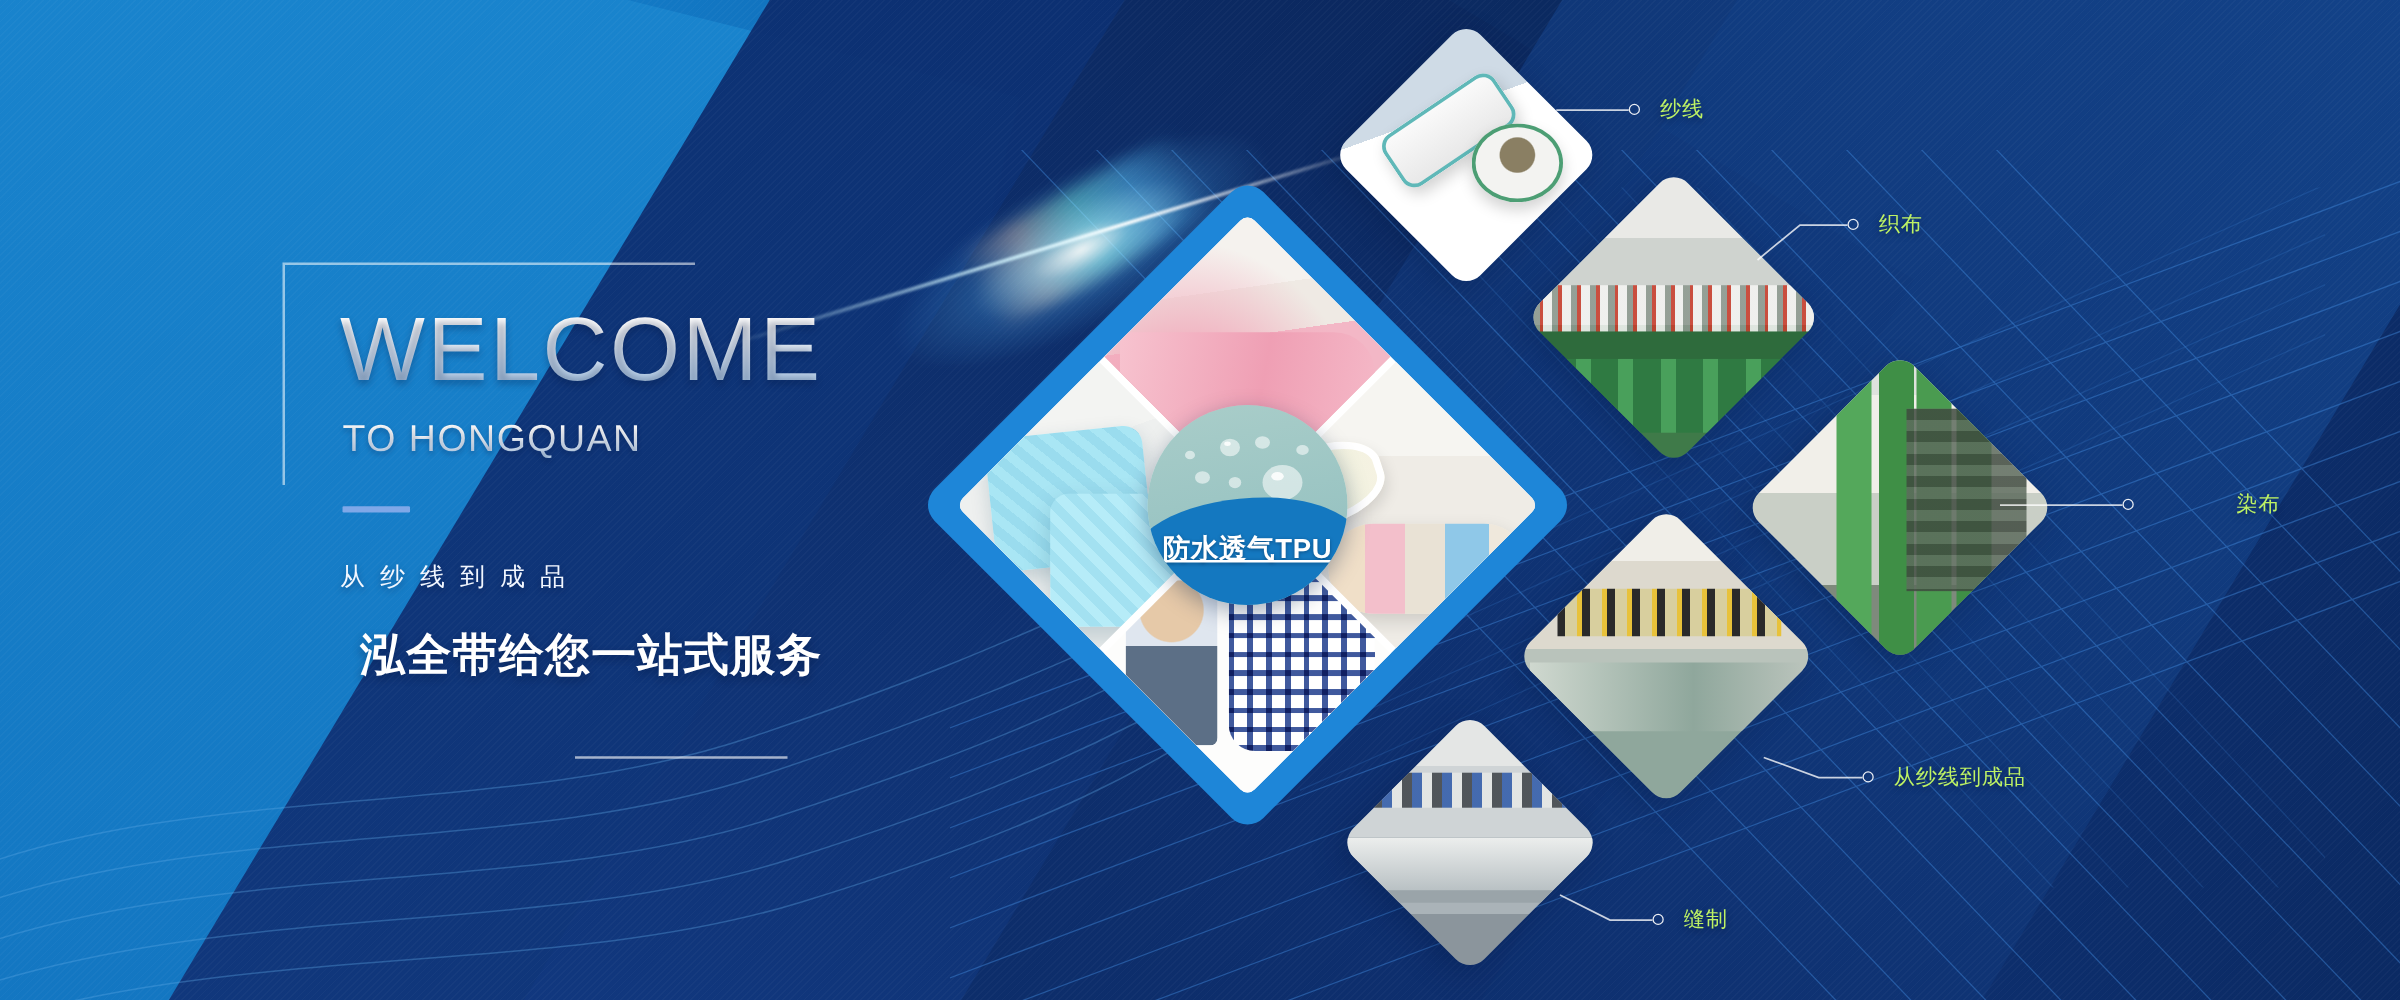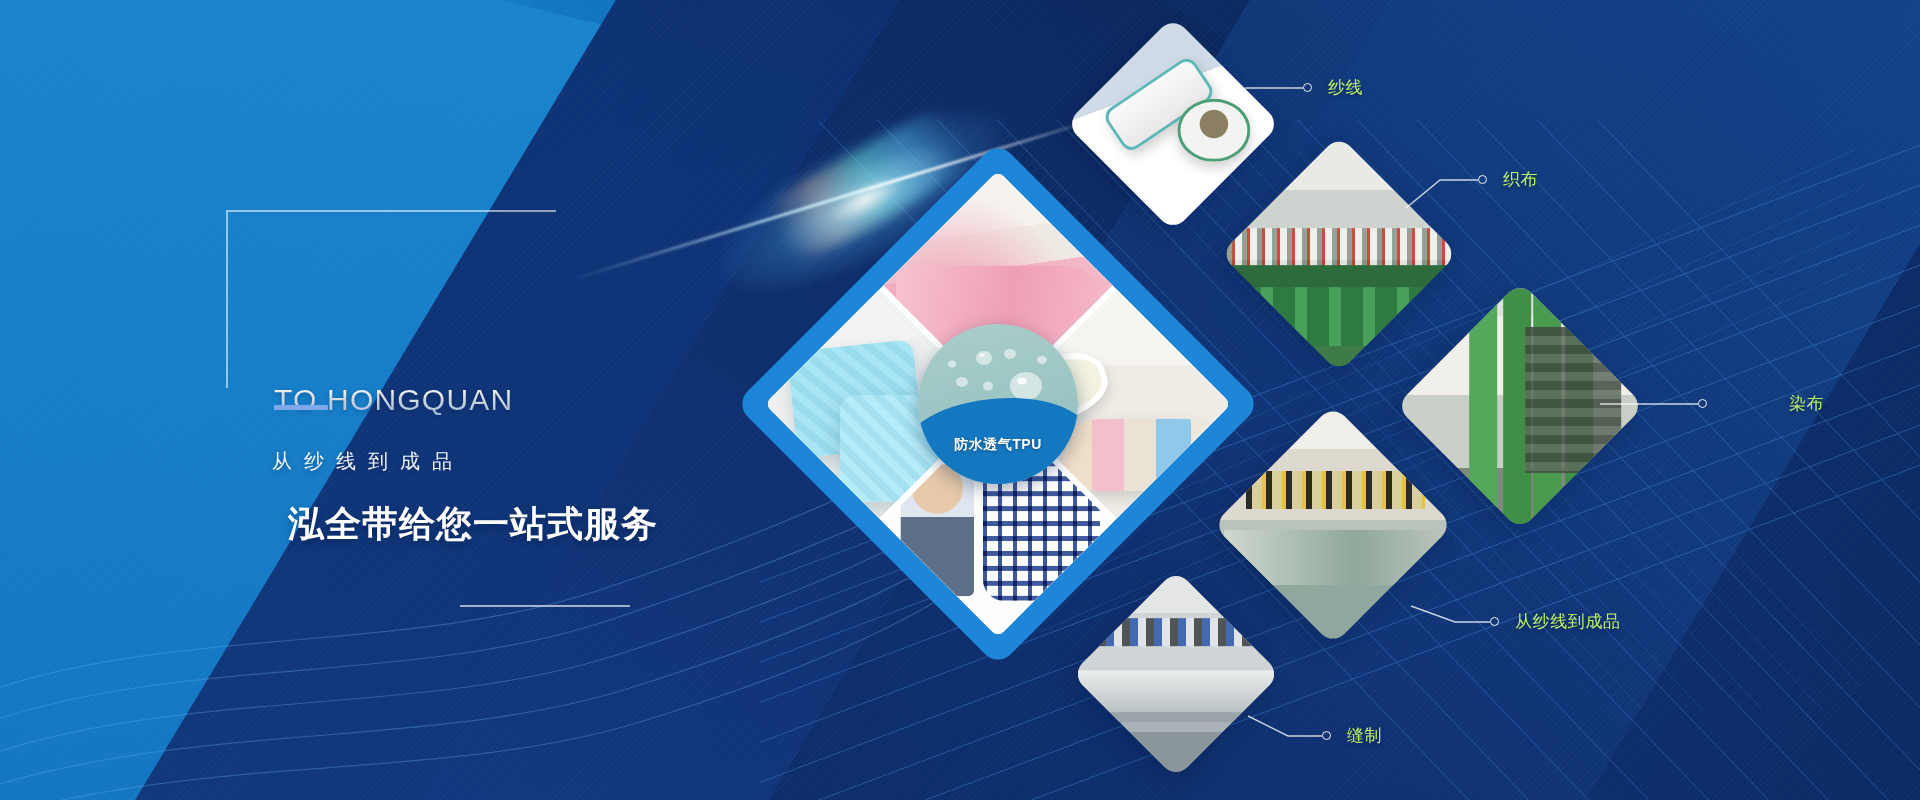--- a/index.html
+++ b/index.html
@@ -85,21 +85,20 @@
     -webkit-background-clip:text; background-clip:text; color:transparent;
     text-shadow:0 3px 6px rgba(0,20,60,.30);
     font-family:"Liberation Sans","DejaVu Sans",sans-serif;
   }
   .to-hq{
     position:absolute; left:274px; top:337px;
     font-size:30px; font-weight:400; letter-spacing:1.2px; line-height:1;
     background:linear-gradient(180deg,#ffffff 30%, #d5e4f4 70%, #afcae6 100%);
     -webkit-background-clip:text; background-clip:text; color:transparent;
     text-shadow:0 2px 4px rgba(0,20,60,.28);
-    margin-top:48px;
   }
   .rule{
     position:absolute; left:274px; top:405px; width:54px; height:5px;
     background:#7fa8e8; border-radius:1px;
   }
   .sub-cn{
     position:absolute; left:272px; top:448px;
     font-size:20px; letter-spacing:12px; color:#f2f7ff; font-weight:400;
     text-shadow:0 2px 5px rgba(0,20,60,.35);
   }
@@ -198,22 +197,23 @@
     z-index:6;
   }
   .tpu-drops{ position:absolute; inset:0; }
   .tpu-wave{
     position:absolute; left:-8%; bottom:0; width:116%; height:54%;
     background:#1478c0;
     border-radius:58% 42% 0 0 / 60% 46% 0 0;
   }
   .tpu-label{
     position:absolute; left:0; right:0; bottom:30px; text-align:center;
-    color:#fff; font-size:14px; font-weight:700; letter-spacing:.5px;
+    color:#fff; font-size:22px; font-weight:700; letter-spacing:.5px;
     text-shadow:0 1px 3px rgba(0,30,60,.45);
+    text-decoration:underline;
   }
 
   
   .node{ position:absolute; }
   .node .tile{
     position:absolute; left:0; top:0; width:100%; height:100%;
     transform:rotate(45deg); border-radius:16px; overflow:hidden;
     box-shadow:0 8px 24px rgba(0,20,60,.28);
   }
   .node .tile .img{ position:absolute; inset:-30%; transform:rotate(-45deg); }
@@ -361,20 +361,21 @@
     <path class="wave-line" d="M-20 362 C 200 272, 450 312, 660 244 S 950 128, 1020 96"></path>
     <path class="wave-line" d="M-20 394 C 210 306, 460 344, 670 278 S 960 162, 1020 130"></path>
     <path class="wave-line" d="M-20 424 C 220 338, 470 376, 680 312 S 970 196, 1020 164"></path>
   </svg>
 
   <div class="flare-rainbow"></div>
   <div class="flare"></div>
   <div class="flare-streak"></div>
 
   <div class="corner-frame"></div>
+  <div class="welcome">WELCOME</div>
   <div class="to-hq">TO HONGQUAN</div>
   <div class="rule"></div>
   <div class="sub-cn">从纱线到成品</div>
   <div class="title-cn">泓全带给您一站式服务</div>
   <div class="rule-bottom"></div>
 
   <div class="center-stage">
     <div class="dia-frame"></div>
     <div class="quad-wrap">
       <div class="quad">

